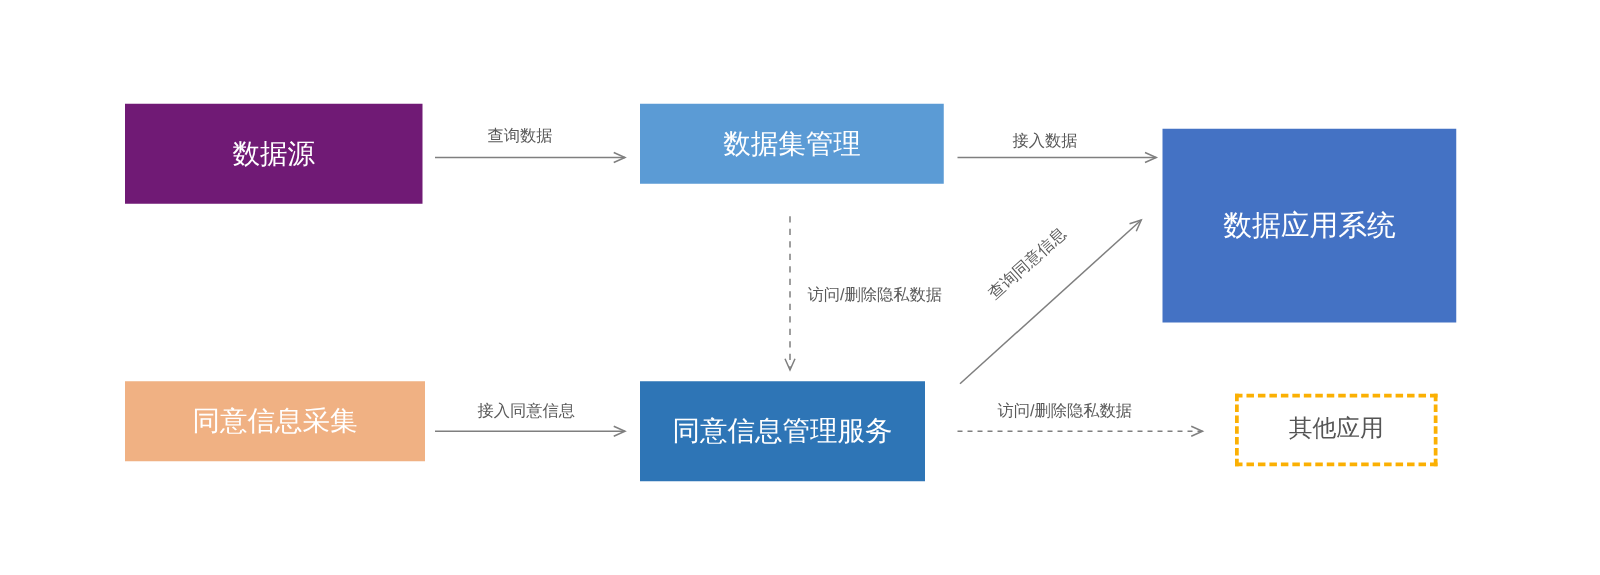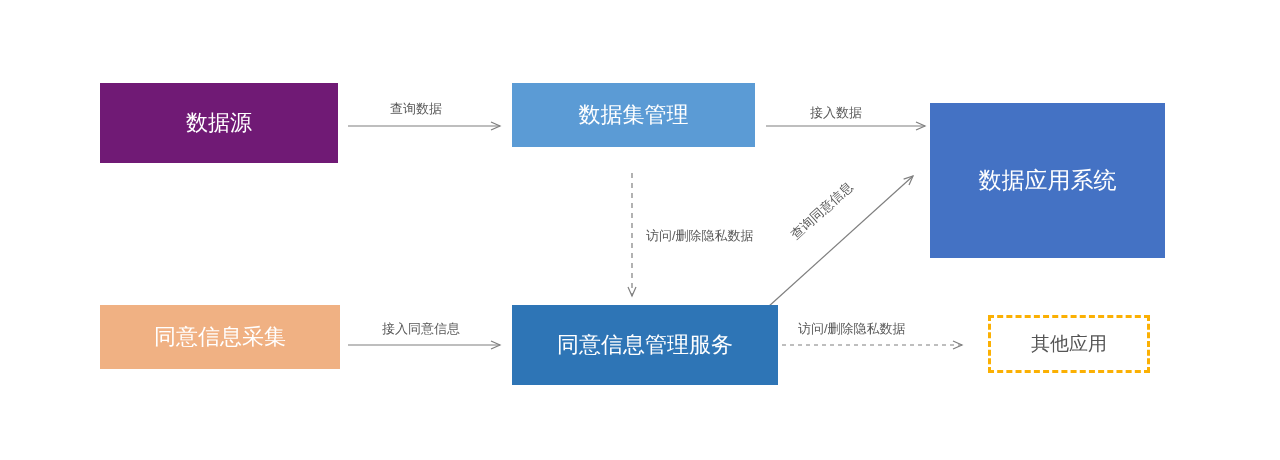--- a/index.html
+++ b/index.html
@@ -50,21 +50,21 @@
     font-size: 23px;
     margin-top: 20px;
   }
   .node-consentcollect {
     left: 100px; top: 305px; width: 240px; height: 64px;
     background: #F0B183;
     color: #ffffff;
     font-size: 22px;
   }
   .node-consentservice {
-    left: 512px; top: 305px; width: 266px; height: 80px;
+    left: 512px; top: 305px; width: 228px; height: 80px;
     background: #2E75B6;
     color: #ffffff;
     font-size: 22px;
   }
   .node-otherapp {
     left: 988px; top: 315px; width: 162px; height: 58px;
     background: #ffffff;
     color: #555555;
     font-size: 19px;
     border: 3px dashed #FBB003;

